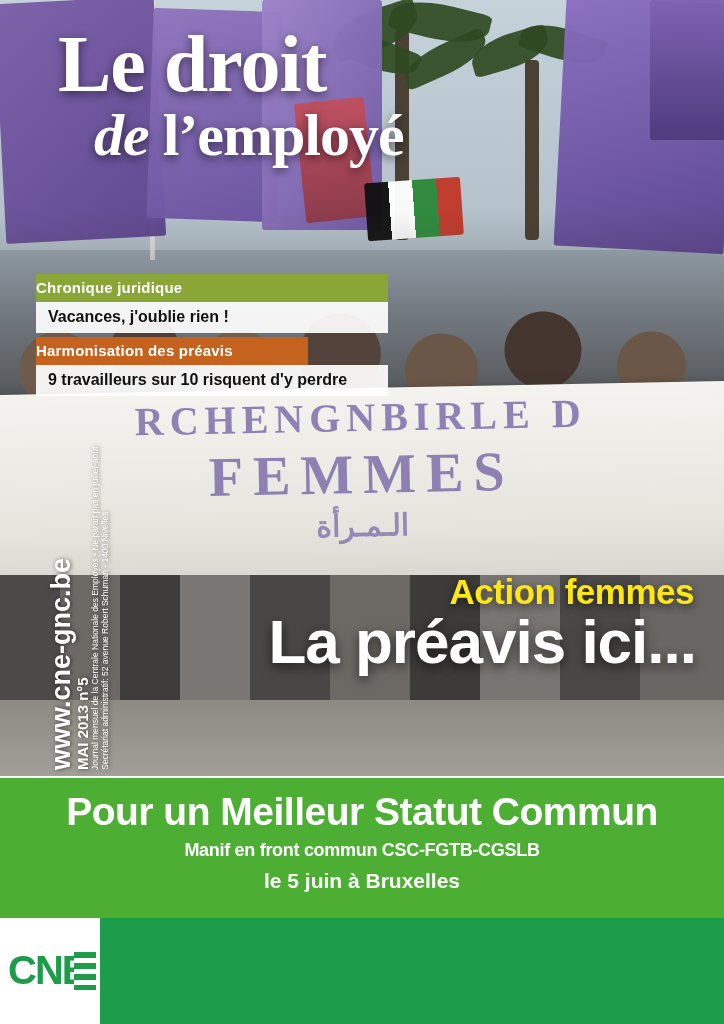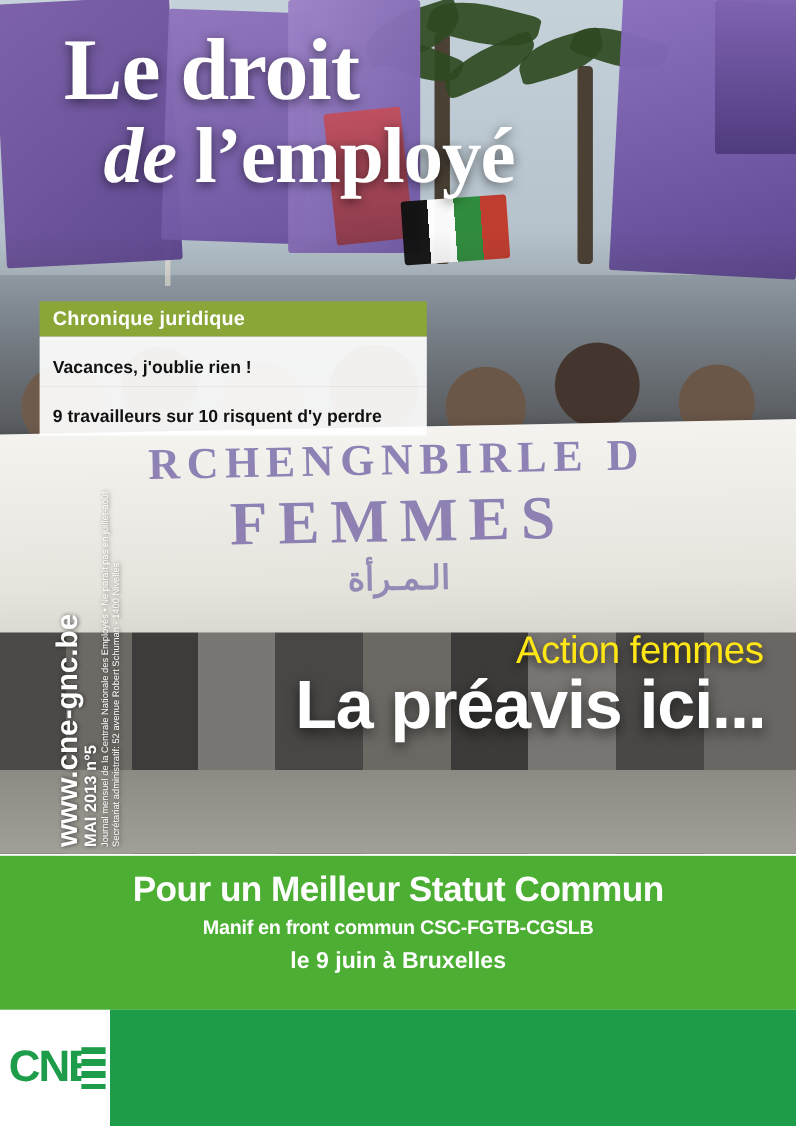--- a/index.html
+++ b/index.html
@@ -99,77 +99,77 @@
     position: absolute; left: 58px; top: 28px; width: 620px;
     color: #ffffff;
     text-shadow: 0 3px 10px rgba(0,0,0,.55);
     line-height: .92;
   }
   .masthead .l1 {
     font-size: 80px; font-weight: 700; letter-spacing: -1px;
     font-family: "Liberation Serif", serif;
   }
   .masthead .l2 {
-    font-size: 72px; font-weight: 700; letter-spacing: -1px; margin-top: 6px;
+    font-size: 60px; font-weight: 700; letter-spacing: -1px; margin-top: 6px;
     font-family: "Liberation Serif", serif;
     padding-left: 36px;
   }
   .masthead .l2 .ital { font-style: italic; }
 
   
   .teasers { position: absolute; left: 36px; top: 274px; width: 360px; }
   .teaser-head {
-    color: #fff; font-weight: 700; font-size: 18px;
-    padding: 5px 10px 6px 12px;
+    color: #fff; font-weight: 700; font-size: 15px;
+    padding: 5px 10px 6px 0;
     letter-spacing: .2px;
   }
   .t-green { background: #8aa637; width: 352px; }
   .t-orange { background: #c4621e; width: 272px; }
   .teaser-sub {
     background: rgba(255,255,255,.92);
     color: #111; font-weight: 700; font-size: 16px;
-    padding: 20px 10px 7px 12px;
+    padding: 6px 10px 7px 12px;
     width: 352px;
   }
   .teaser-sub.wide { width: 352px; }
   .vert {
     position: absolute;
     transform: rotate(-90deg);
     transform-origin: 0 0;
     white-space: nowrap;
     color: #ffffff;
     text-shadow: 0 1px 4px rgba(0,0,0,.6);
   }
   .v-url { font-size: 27px; font-weight: 700; left: 46px; top: 770px; }
   .v-date { font-size: 15px; font-weight: 700; left: 74px; top: 770px; }
   .v-small1 { font-size: 8.5px; left: 90px; top: 770px; }
   .v-small2 { font-size: 8.5px; left: 100px; top: 770px; }
 
   
   .action {
     position: absolute; right: 30px; top: 572px;
-    color: #ffe615; font-size: 35px; font-weight: 400;
+    color: #ffe615; font-size: 35px; font-weight: 700;
     text-shadow: 0 3px 8px rgba(0,0,0,.6);
     letter-spacing: -.5px;
   }
   .parite {
     position: absolute; right: 28px; top: 612px;
     text-align: right; color: #fff;
     font-weight: 700; font-size: 62px; line-height: .98;
     text-shadow: 0 4px 12px rgba(0,0,0,.6);
     letter-spacing: -1px;
   }
 
   
   .greenblock {
     position: absolute; left: 0; top: 778px; width: 724px; height: 140px;
     background: #4caf34;
     color: #fff; text-align: center;
   }
-  .gb1 { font-size: 32px; font-weight: 700; padding-top: 12px; letter-spacing: -.5px; }
+  .gb1 { font-size: 39px; font-weight: 700; padding-top: 12px; letter-spacing: -.5px; }
   .gb2 { font-size: 18px; font-weight: 700; padding-top: 6px; letter-spacing: -.3px; }
   .gb3 { font-size: 21px; font-weight: 700; padding-top: 8px; }
 
   
   .footer {
     position: absolute; left: 0; top: 918px; width: 724px; height: 106px;
     background: #1d9c4a;
     color: #fff;
   }
   .footer-white {
@@ -232,37 +232,38 @@
   </div>
 
   <div class="masthead">
     <div class="l1">Le droit</div>
     <div class="l2"><span class="ital">de</span><span> l’employé</span></div>
   </div>
 
   <div class="teasers">
     <div class="teaser-head t-green">Chronique juridique</div>
     <div class="teaser-sub">Vacances, j'oublie rien !</div>
+    <div class="teaser-head t-orange" style="margin-top:4px;">Harmonisation des préavis</div>
     <div class="teaser-sub wide">9 travailleurs sur 10 risquent d'y perdre</div>
   </div>
 
   <div class="vert v-url">www.cne-gnc.be</div>
   <div class="vert v-date">MAI 2013 n°5</div>
   <div class="vert v-small1">Journal mensuel de la Centrale Nationale des Employés • Ne paraît pas en juillet-août</div>
   <div class="vert v-small2">Secrétariat administratif: 52 avenue Robert Schuman - 1400 Nivelles</div>
 
   <div class="action">Action femmes</div>
   <div class="parite">
     <div>La préavis ici...</div>
   </div>
 
   <div class="greenblock">
     <div class="gb1">Pour un Meilleur Statut Commun</div>
     <div class="gb2">Manif en front commun CSC-FGTB-CGSLB</div>
-    <div class="gb3">le 9 juin à Bruxelles</div>
+    <div class="gb3">le 5 juin à Bruxelles</div>
   </div>
 
   <div class="footer">
     <div class="footer-white"></div>
     <div class="cne-logo">CNE</div>
     <div class="cne-bars"></div>
   </div>
 
 </div>
 

